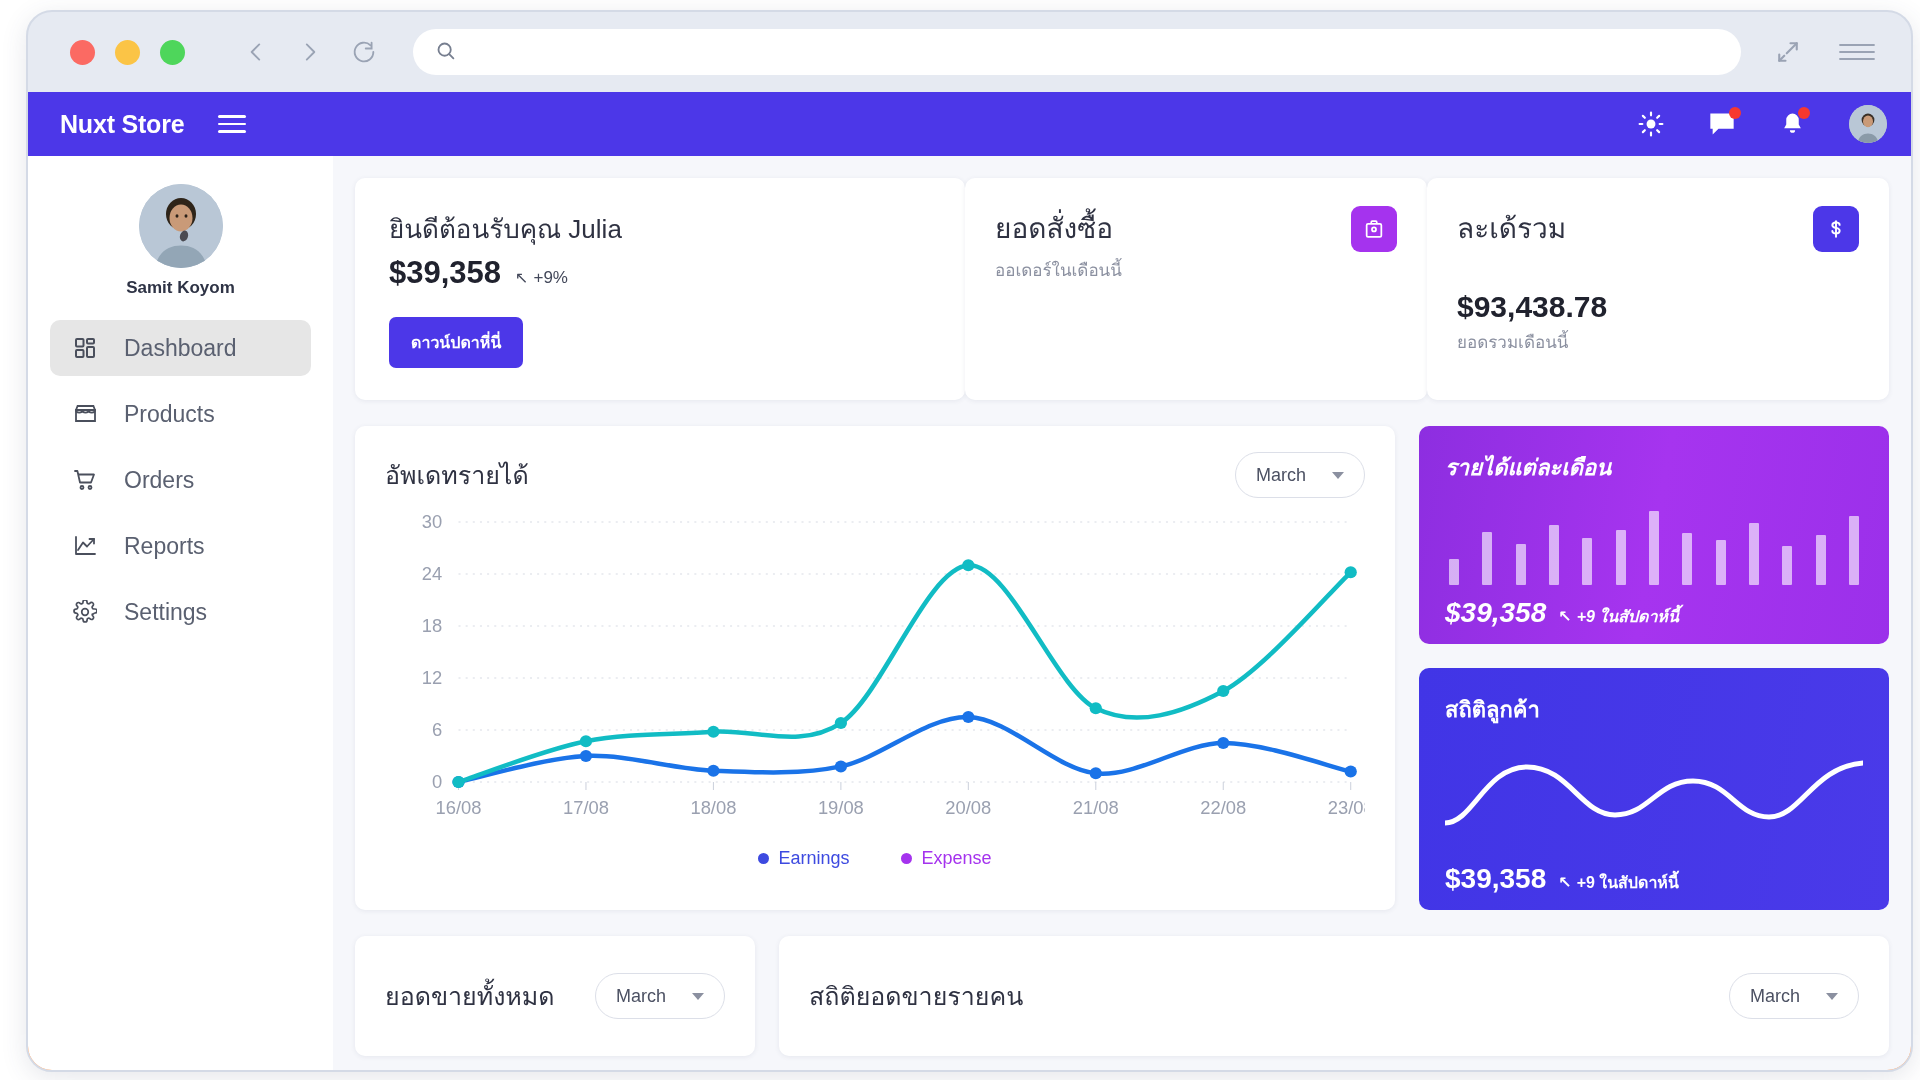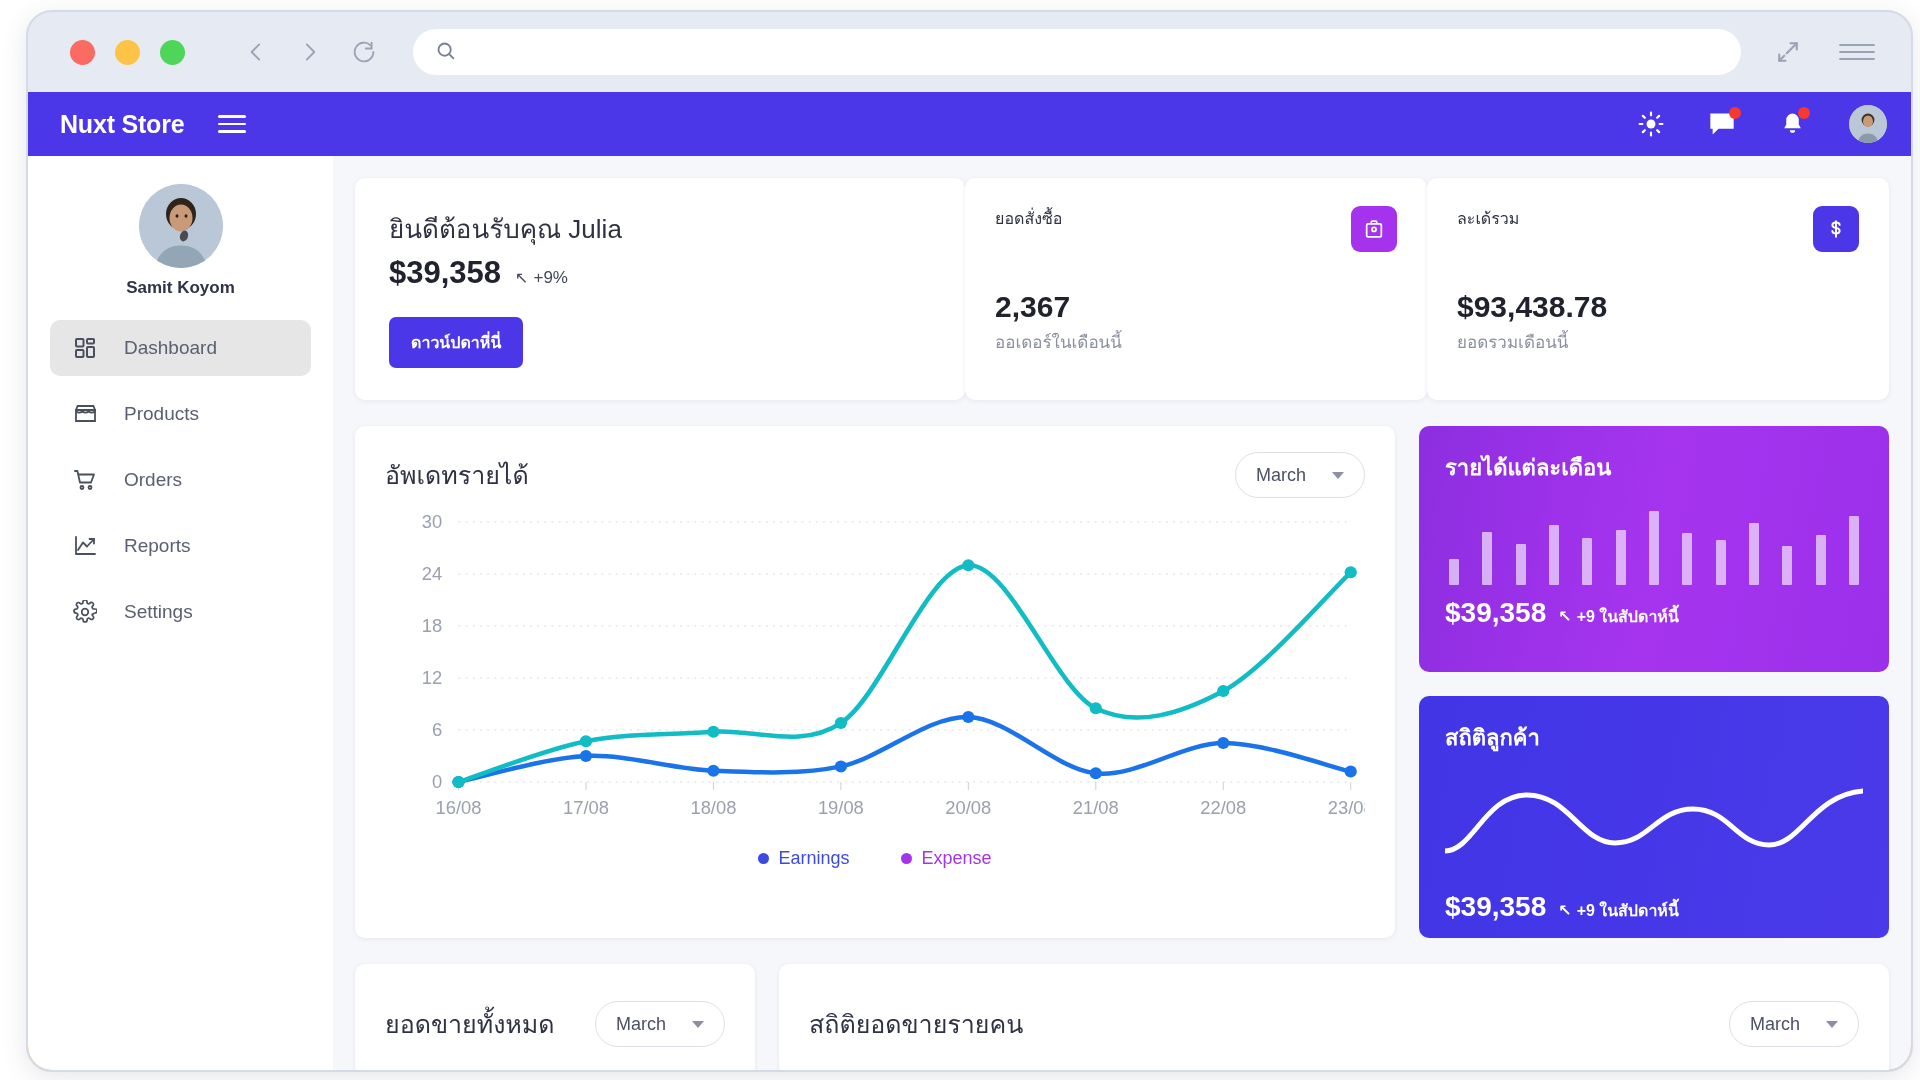--- a/index.html
+++ b/index.html
@@ -124,21 +124,21 @@
   .profile-name {
     font-size: 17px; font-weight: bold; color: #2e3345;
   }
   .nav-list { padding: 0 22px; }
   .nav-item {
     display: flex; align-items: center; gap: 26px;
     height: 56px;
     padding: 0 22px;
     border-radius: 10px;
     color: #5a6070;
-    font-size: 19px;
+    font-size: 23px;
     margin-bottom: 10px;
     cursor: pointer;
   }
   .nav-item.active { background: #e6e6e6; }
   .nav-item .nav-ico { width: 26px; display: flex; align-items: center; justify-content: center; color: #4a4f5c; }
 
   
   .main {
     flex: 1;
     background: #f6f7fb;
@@ -167,21 +167,21 @@
     border-radius: 7px;
     padding: 13px 22px;
     font-size: 16px;
     font-weight: bold;
     cursor: pointer;
     font-family: "Liberation Sans", sans-serif;
   }
 
   .stat-card { flex: 1; padding: 28px 30px 30px; position: relative; }
   .stat-head { display: flex; align-items: flex-start; justify-content: space-between; }
-  .stat-title { font-size: 16px; color: #2f3242; }
+  .stat-title { font-size: 28px; color: #2f3242; }
   .stat-icon-box {
     width: 46px; height: 46px; border-radius: 9px;
     display: flex; align-items: center; justify-content: center;
     color: #fff;
   }
   .stat-value { font-size: 30px; font-weight: bold; color: #20222e; margin-top: 38px; }
   .stat-sub { font-size: 17px; color: #8b90a0; margin-top: 4px; }
 
   
   .row-mid { display: flex; gap: 24px; margin-bottom: 26px; }
@@ -206,21 +206,21 @@
   .legend-dot { width: 11px; height: 11px; border-radius: 50%; }
 
   .side-col { width: 470px; flex-shrink: 0; display: flex; flex-direction: column; gap: 24px; }
   .grad-card {
     border-radius: 10px;
     padding: 24px 26px 22px;
     color: #fff;
     position: relative;
     overflow: hidden;
   }
-  .grad-purple { background: linear-gradient(100deg, #8d2ee0 0%, #a634ef 50%, #9b30ea 100%); height: 246px; }
+  .grad-purple { background: linear-gradient(100deg, #8d2ee0 0%, #a634ef 50%, #9b30ea 100%); height: 218px; font-style: italic; }
   .grad-blue   { background: linear-gradient(100deg, #4135e6 0%, #4a3ae9 100%); height: 242px; }
   .grad-title { font-size: 22px; font-weight: bold; margin-bottom: 6px; }
   .bars { display: flex; align-items: flex-end; gap: 0; height: 86px; margin: 14px 0 12px; justify-content: space-between; padding: 0 4px; }
   .bar { width: 10px; background: rgba(255,255,255,.62); border-radius: 1px; }
   .grad-foot { display: flex; align-items: baseline; gap: 12px; }
   .grad-amount { font-size: 28px; font-weight: bold; }
   .grad-delta { font-size: 16px; font-weight: bold; display: flex; align-items: center; gap: 5px; }
   .wave { margin: 10px 0 14px; }
 
   
@@ -436,21 +436,20 @@
             <div class="stat-head">
               <div class="stat-title">ยอดสั่งซื้อ</div>
               <div class="stat-icon-box" style="background:#a533ee">
                 <svg width="22" height="22" viewBox="0 0 24 24" fill="none" stroke="#fff" stroke-width="1.9" stroke-linejoin="round">
                     <rect x="4" y="6.5" width="16" height="14" rx="1.5"></rect>
                     <path d="M9 6.5V4.5a1 1 0 0 1 1-1h4a1 1 0 0 1 1 1v2"></path>
                     <circle cx="12" cy="12.5" r="2.2"></circle>
                   </svg>
               </div>
             </div>
-            <div class="stat-value">2,367</div>
             <div class="stat-sub">ออเดอร์ในเดือนนี้</div>
           </div>
 
           <div class="card stat-card">
             <div class="stat-head">
               <div class="stat-title">ละเด้รวม</div>
               <div class="stat-icon-box" style="background:#4c37e8">
                 <svg width="22" height="22" viewBox="0 0 24 24" fill="none" stroke="#fff" stroke-width="2.1" stroke-linecap="round">
                     <line x1="12" y1="3.5" x2="12" y2="20.5"></line>
                     <path d="M16 7.5c0-1.7-1.8-2.6-4-2.6s-4 1-4 2.9 2 2.6 4 3 4 1.2 4 3.1-1.9 2.9-4 2.9-4-.9-4-2.7"></path>

